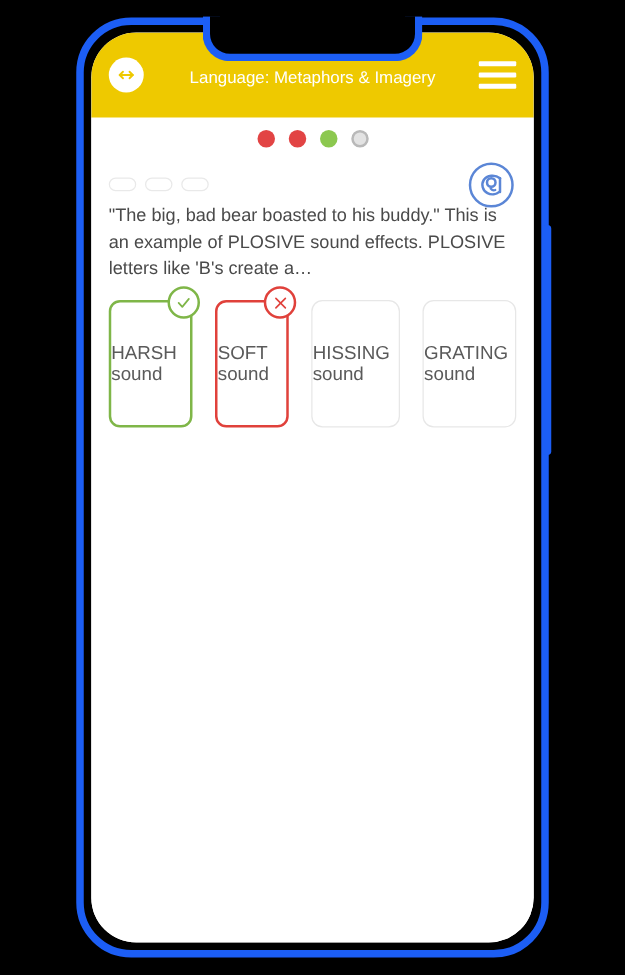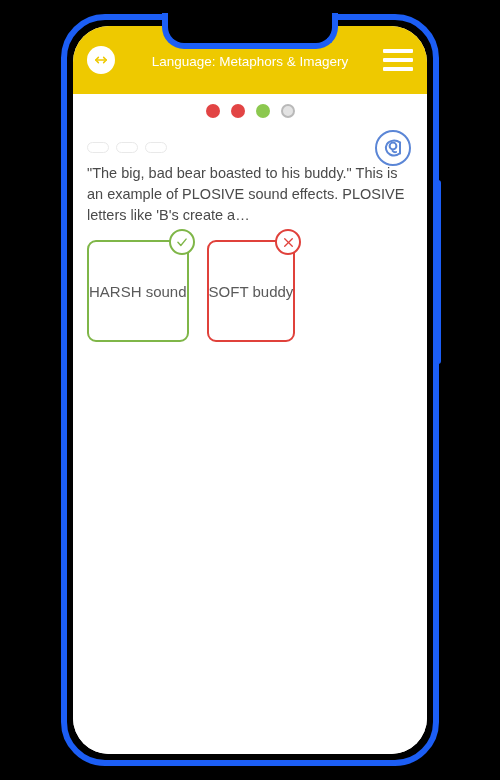--- a/index.html
+++ b/index.html
@@ -299,29 +299,35 @@
           <div class="option correct">
             <span class="option-label">HARSH sound</span>
             <span class="badge ok">
               <svg width="14" height="14" viewBox="0 0 24 24">
                 <polyline points="5,12.5 10,18 19,7" fill="none" stroke="#7fb648" stroke-width="2.4" stroke-linecap="round" stroke-linejoin="round"></polyline>
               </svg>
             </span>
           </div>
 
           <div class="option incorrect">
-            <span class="option-label">SOFT buddy</span>
+            <span class="option-label">SOFT sound</span>
             <span class="badge bad">
               <svg width="13" height="13" viewBox="0 0 24 24">
                 <line x1="5" y1="5" x2="19" y2="19" stroke="#e0413b" stroke-width="2.4" stroke-linecap="round"></line>
                 <line x1="19" y1="5" x2="5" y2="19" stroke="#e0413b" stroke-width="2.4" stroke-linecap="round"></line>
               </svg>
             </span>
           </div>
 
-
+          <div class="option">
+            <span class="option-label">HISSING sound</span>
+          </div>
+
+          <div class="option">
+            <span class="option-label">GRATING sound</span>
+          </div>
 
         </div>
       </div>
 
     </div>
   </div>
 </div>
 
 </body></html>

